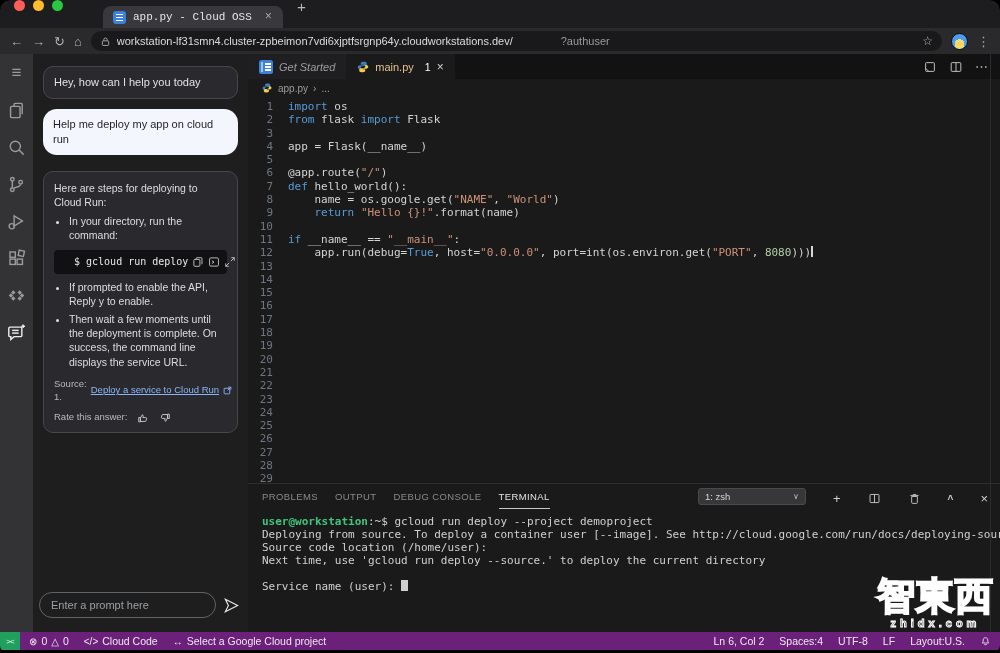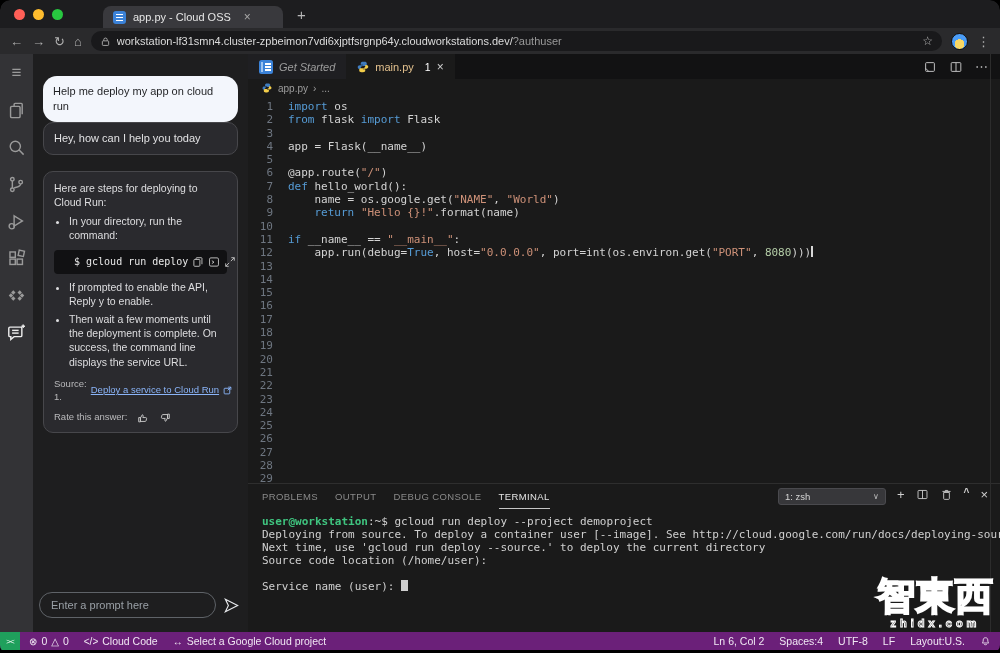--- a/index.html
+++ b/index.html
@@ -1,35 +1,35 @@
 <!DOCTYPE html>
 <html><head>
 <meta charset="utf-8">
 <style>
   html,body{margin:0;padding:0;background:#000;}
   *{box-sizing:border-box;}
   .window{position:relative;width:1000px;height:653px;background:#000;border-radius:10px 10px 8px 8px;overflow:hidden;
     font-family:"Liberation Sans",sans-serif;-webkit-font-smoothing:antialiased;}
   
-  .titlebar{height:28px;background:#1d1d1f;display:flex;align-items:center;border-radius:10px 10px 0 0;}
+  .titlebar{height:28px;background:#1d1d1f;display:flex;align-items:flex-start;border-radius:10px 10px 0 0;font-family:Liberation Mono, monospace;}
   .lights{display:flex;gap:8px;padding:0 14px;}
   .light{width:11px;height:11px;border-radius:50%;}
   .l-red{background:#ff5f57}.l-yellow{background:#febc2e}.l-green{background:#28c840}
   .btab{margin-left:26px;height:22px;margin-top:6px;display:flex;align-items:center;gap:7px;background:#39393d;
     border-radius:8px 8px 0 0;padding:0 10px;min-width:180px;}
   .btab-label{font-size:11px;color:#e6e6e6;white-space:nowrap;}
   .btab-close{color:#a8a8a8;font-size:12px;margin-left:6px;cursor:default;}
   .newtab{color:#b8b8b8;font-size:15px;margin-left:14px;}
   .favicon{width:13px;height:13px;border-radius:3px;background:#3b82d8;position:relative;flex:0 0 13px;}
   .favicon:before{content:"";position:absolute;left:3px;top:3px;width:7px;height:1.5px;background:#fff;box-shadow:0 3px 0 #fff,0 6px 0 #fff;}
   .toolbar{height:26px;background:#2a2a2c;display:flex;align-items:center;padding:0 10px;gap:9px;}
   .navico{color:#aeaeae;font-size:13px;line-height:1;}
   .urlpill{flex:1;height:20px;background:#19191b;border-radius:10px;display:flex;align-items:center;padding:0 9px;gap:6px;min-width:0;}
   .urltext{font-size:11px;color:#dcdcdc;white-space:nowrap;overflow:hidden;}
-  .urlsuffix{color:#9a9a9a;}
+  .urlsuffix{color:#9a9a9a;margin-left:48px;}
   .urlstar{margin-left:auto;color:#b8b8b8;font-size:12px;}
   .avatar{width:17px;height:17px;border-radius:50%;background:radial-gradient(circle at 50% 68%, #f9d864 0 38%, #4b9cf5 39%);border:1px solid #111;}
   
   .main{display:flex;height:578px;background:#1a1a1a;}
   .activitybar{width:33px;background:#333336;display:flex;flex-direction:column;align-items:center;padding-top:7px;gap:13px;flex:0 0 33px;}
   .abar-item{width:24px;height:24px;display:flex;align-items:center;justify-content:center;color:#9a9a9a;font-size:17px;}
   .abar-item svg{width:19px;height:19px;stroke:#9a9a9a;fill:none;stroke-width:1.2;}
   .abar-item.active svg{stroke:#ececec;}
   .abar-item .fillico{fill:#9a9a9a;stroke:none;}
   
@@ -71,21 +71,21 @@
   .code{flex:1;font-family:"DejaVu Sans Mono",monospace;font-size:11px;line-height:13.3px;padding-top:3px;overflow:hidden;}
   .code-line{display:flex;height:13.3px;white-space:pre;}
   .gutter{width:40px;flex:0 0 40px;text-align:right;padding-right:15px;color:#6e7681;}
   .tok-k{color:#569cd6}.tok-s{color:#ce9178}.tok-n{color:#b5cea8}.tok-p{color:#d4d4d4}
   .caret{display:inline-block;width:1.5px;height:11px;background:#d7d7d7;vertical-align:-1px;}
   
   .panel{height:149px;flex:0 0 149px;border-top:1px solid #2e2e2e;display:flex;flex-direction:column;background:#1a1a1a;}
   .paneltabs{height:25px;flex:0 0 25px;display:flex;align-items:center;padding:0 12px 0 14px;gap:17px;}
   .ptab{font-size:9.5px;letter-spacing:.4px;color:#8a8a8a;height:100%;display:flex;align-items:center;border-bottom:1px solid transparent;}
   .ptab.active{color:#e4e4e4;border-bottom-color:#c6c6c6;}
-  .panelctrl{margin-left:auto;display:flex;align-items:flex-start;gap:11px;color:#cfcfcf;}
+  .panelctrl{margin-left:auto;display:flex;align-items:flex-end;gap:27px;color:#cfcfcf;}
   .shellselect{width:108px;height:17px;background:#37373a;border:1px solid #4a4a4e;border-radius:3px;display:flex;align-items:center;
     font-size:9.5px;color:#d6d6d6;padding:0 6px;}
   .shellselect .chev{margin-left:auto;font-size:8px;color:#bdbdbd;}
   .pcico{font-size:13px;line-height:1;}
   .panelctrl svg{width:13px;height:13px;stroke:#cfcfcf;fill:none;stroke-width:1.1;display:block;}
   .terminal{flex:1;font-family:"DejaVu Sans Mono",monospace;font-size:11px;line-height:13px;color:#d0d0d0;padding:6px 0 0 14px;overflow:hidden;}
   .term-line{white-space:pre;height:13px;}
   .t-g{color:#3fc47f;font-weight:bold;}
   .blockcursor{display:inline-block;width:6.5px;height:11px;background:#cfcfcf;vertical-align:-1px;}
   
@@ -197,25 +197,25 @@
         <svg viewBox="0 0 16 16">
             <path d="M2.5 3.5h9c.6 0 1 .4 1 1v6c0 .6-.4 1-1 1H6l-2.8 2.3V11.5h-.7c-.6 0-1-.4-1-1v-6c0-.6.4-1 1-1z"></path>
             <line x1="4.3" y1="6.2" x2="9.8" y2="6.2"></line>
             <line x1="4.3" y1="8.5" x2="9.8" y2="8.5"></line>
             <path d="M13.6 1.2v3M12.1 2.7h3"></path>
           </svg>
       </span>
     </div>
 
     <div class="sidebar">
+      <div class="bubble assistant">
+        <span>Hey, how can I help you today</span>
+      </div>
       <div class="bubble user">
         <span>Help me deploy my app on cloud run</span>
-      </div>
-      <div class="bubble assistant">
-        <span>Hey, how can I help you today</span>
       </div>
       <div class="bubble assistant answer">
         <div>Here are steps for deploying to Cloud Run:</div>
         <ul>
           <li>In your directory,  run the command:</li>
         </ul>
         <div class="cmdchip">
           <span class="cmdtext">$ gcloud run deploy</span>
           <span class="chipico">
             <svg viewBox="0 0 14 14">
@@ -379,22 +379,22 @@
                   <path d="M6.5 4.2V3h3v1.2"></path>
                 </svg>
             </span>
             <span class="pcico" style="font-size:10px;font-weight:bold;">^</span>
             <span class="pcico">×</span>
           </div>
         </div>
         <div class="terminal">
             <div class="term-line"><span class="t-g">user@workstation</span><span>:~$ gcloud run deploy --project demoproject</span></div>
             <div class="term-line"><span>Deploying from source. To deploy a container user [--image]. See http://cloud.google.com/run/docs/deploying-source-code for more details</span></div>
+            <div class="term-line"><span>Source code location (/home/user):</span></div>
             <div class="term-line"><span>Next time, use 'gcloud run deploy --source.' to deploy the current directory</span></div>
-            <div class="term-line"><span>Source code location (/home/user):</span></div>
             <div class="term-line"><span></span></div>
             <div class="term-line"><span>Service name (user): </span><span class="blockcursor"></span></div>
           </div>
       </div>
     </div>
   </div>
 
   <div class="statusbar">
     <div class="remotebox">&gt;&lt;</div>
     <div class="sbleft">

